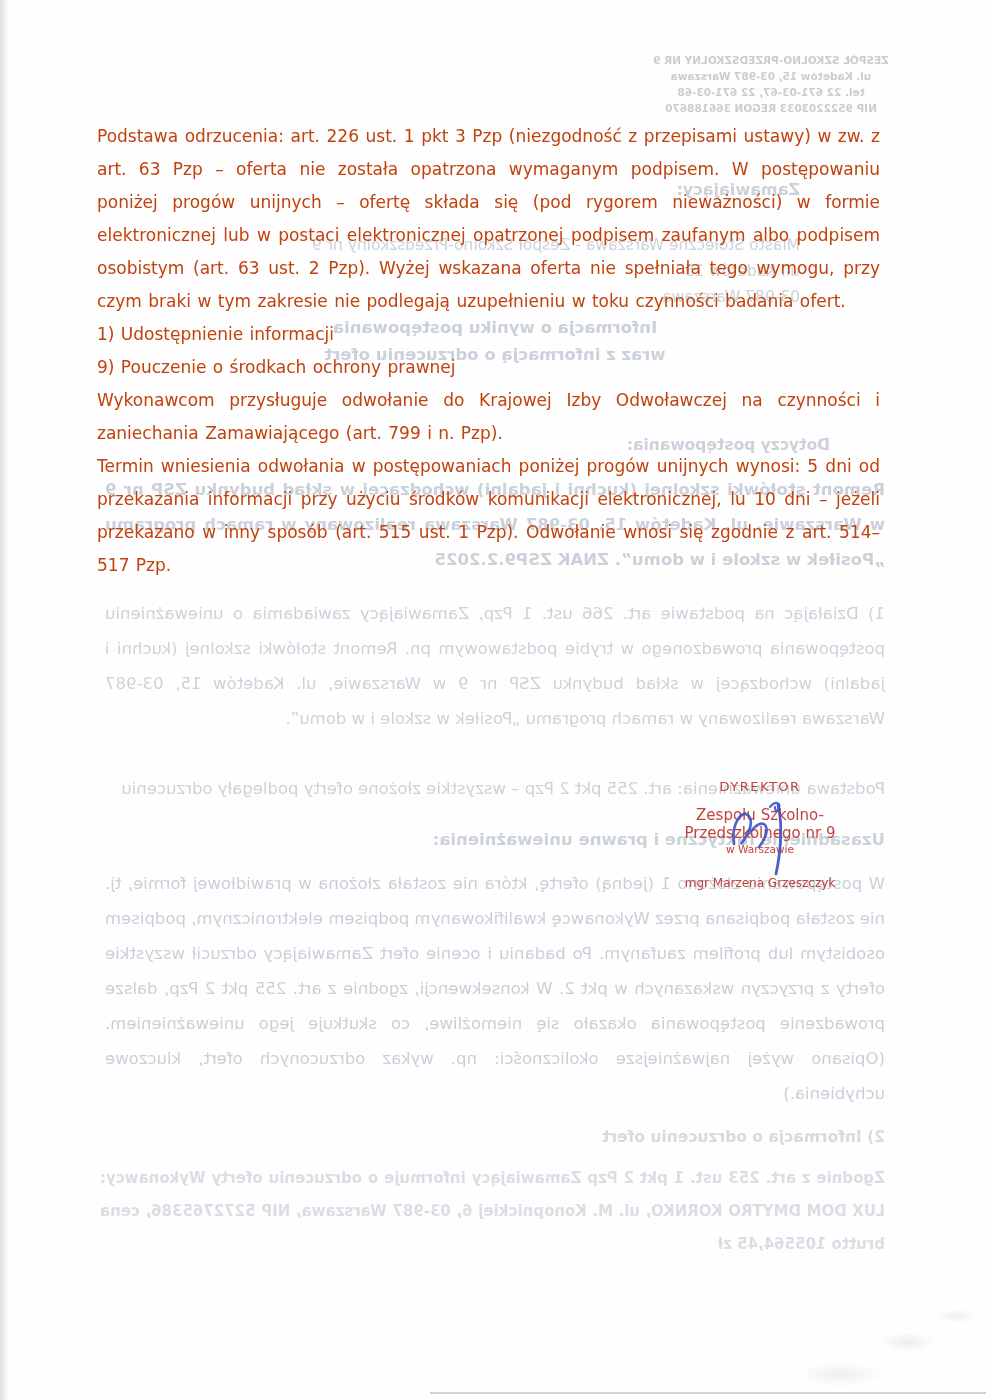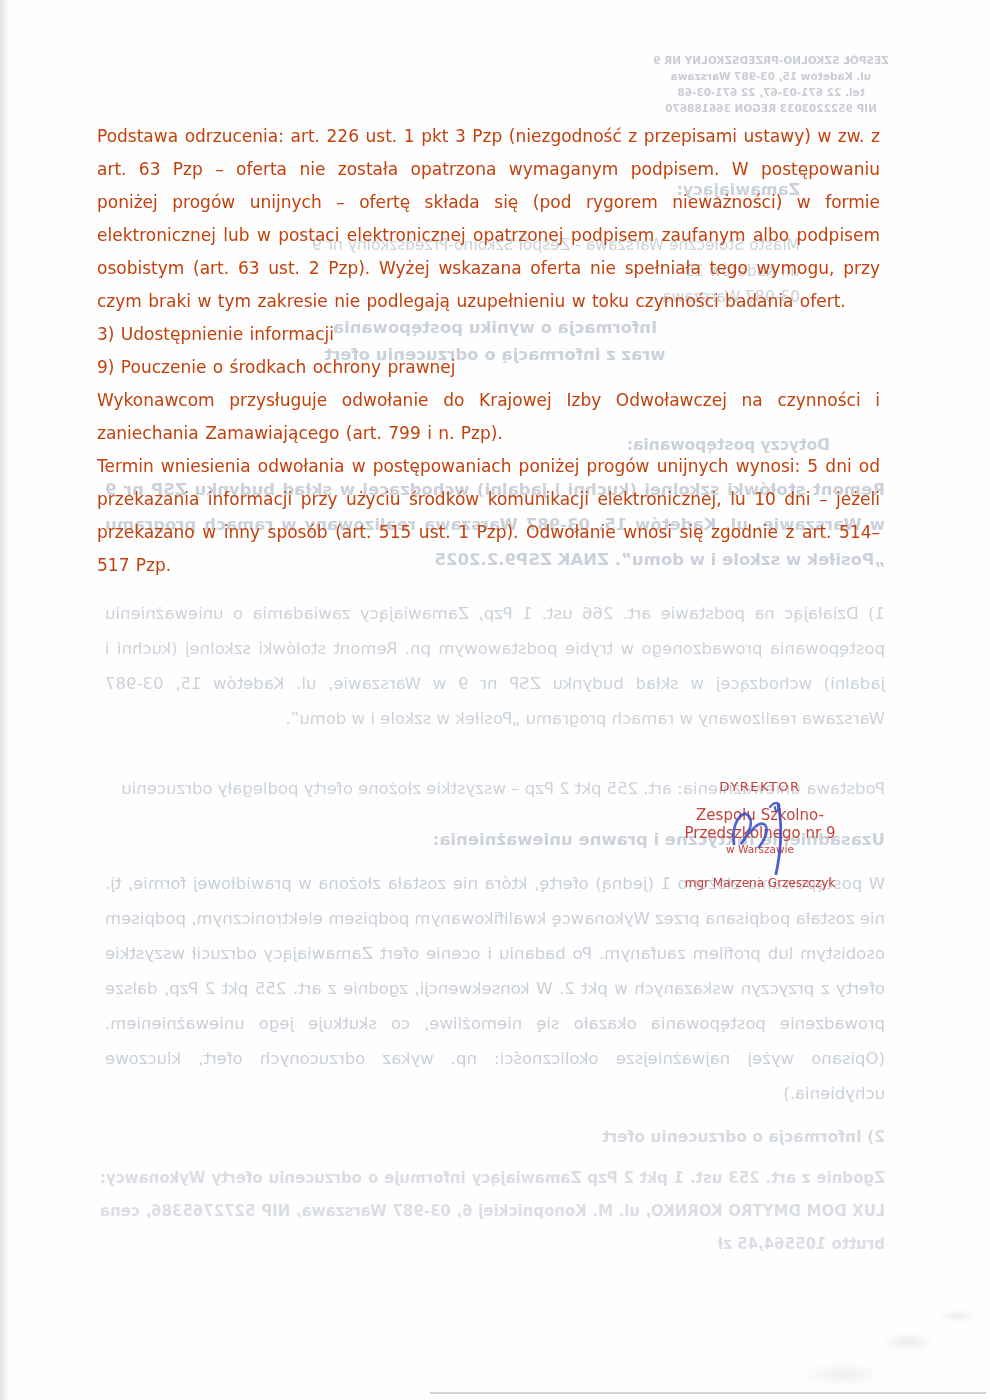--- a/index.html
+++ b/index.html
@@ -104,21 +104,21 @@
     <div class="g-sec1">1) Działając na podstawie art. 266 ust. 1 Pzp, Zamawiający zawiadamia o unieważnieniu postępowania prowadzonego w trybie podstawowym pn. Remont stołówki szkolnej (kuchni i jadalni) wchodzącej w skład budynku ZSP nr 9 w Warszawie, ul. Kadetów 15, 03-987 Warszawa realizowany w ramach programu „Posiłek w szkole i w domu”.</div>
     <div class="g-podstawa">Podstawa unieważnienia: art. 255 pkt 2 Pzp – wszystkie złożone oferty podlegały odrzuceniu</div>
     <div class="g-uzasadnienie">Uzasadnienie faktyczne i prawne unieważnienia:</div>
     <div class="g-para">W postępowaniu złożono 1 (jedną) ofertę, która nie została złożona w prawidłowej formie, tj. nie została podpisana przez Wykonawcę kwalifikowanym podpisem elektronicznym, podpisem osobistym lub profilem zaufanym. Po badaniu i ocenie ofert Zamawiający odrzucił wszystkie oferty z przyczyn wskazanych w pkt 2. W konsekwencji, zgodnie z art. 255 pkt 2 Pzp, dalsze prowadzenie postępowania okazało się niemożliwe, co skutkuje jego unieważnieniem. (Opisano wyżej najważniejsze okoliczności: np. wykaz odrzuconych ofert, kluczowe uchybienia.)</div>
     <div class="g-sec2">2) Informacja o odrzuceniu ofert</div>
     <div class="g-bottom">Zgodnie z art. 253 ust. 1 pkt 2 Pzp Zamawiający informuje o odrzuceniu oferty Wykonawcy: LUX DOM DMYTRO KORNKO, ul. M. Konopnickiej 6, 03-987 Warszawa, NIP 5272765386, cena brutto 105564,45 zł</div>
   </div>
 
   <div class="main-col">
     <p>Podstawa odrzucenia: art. 226 ust. 1 pkt 3 Pzp (niezgodność z przepisami ustawy) w zw. z art. 63 Pzp – oferta nie została opatrzona wymaganym podpisem. W postępowaniu poniżej progów unijnych – ofertę składa się (pod rygorem nieważności) w formie elektronicznej lub w postaci elektronicznej opatrzonej podpisem zaufanym albo podpisem osobistym (art. 63 ust. 2 Pzp). Wyżej wskazana oferta nie spełniała tego wymogu, przy czym braki w tym zakresie nie podlegają uzupełnieniu w toku czynności badania ofert.</p>
-    <p class="heading mt-sec">3) Udostępnienie informacji</p>
+    <p class="heading mt-sec">1) Udostępnienie informacji</p>
     <p class="heading mt-sec2">9) Pouczenie o środkach ochrony prawnej</p>
     <p>Wykonawcom przysługuje odwołanie do Krajowej Izby Odwoławczej na czynności i zaniechania Zamawiającego (art. 799 i n. Pzp).</p>
     <p>Termin wniesienia odwołania w postępowaniach poniżej progów unijnych wynosi: 5 dni od przekazania informacji przy użyciu środków komunikacji elektronicznej, lu 10 dni – jeżeli przekazano w inny sposób (art. 515 ust. 1 Pzp). Odwołanie wnosi się zgodnie z art. 514–517 Pzp.</p>
   </div>
 
   <div class="stamp">
     <div class="s1">DYREKTOR</div>
     <div class="s2">Zespołu Szkolno-Przedszkolnego nr 9</div>
     <div class="s3">w Warszawie</div>
     <div class="s4">mgr Marzena Grzeszczyk</div>

